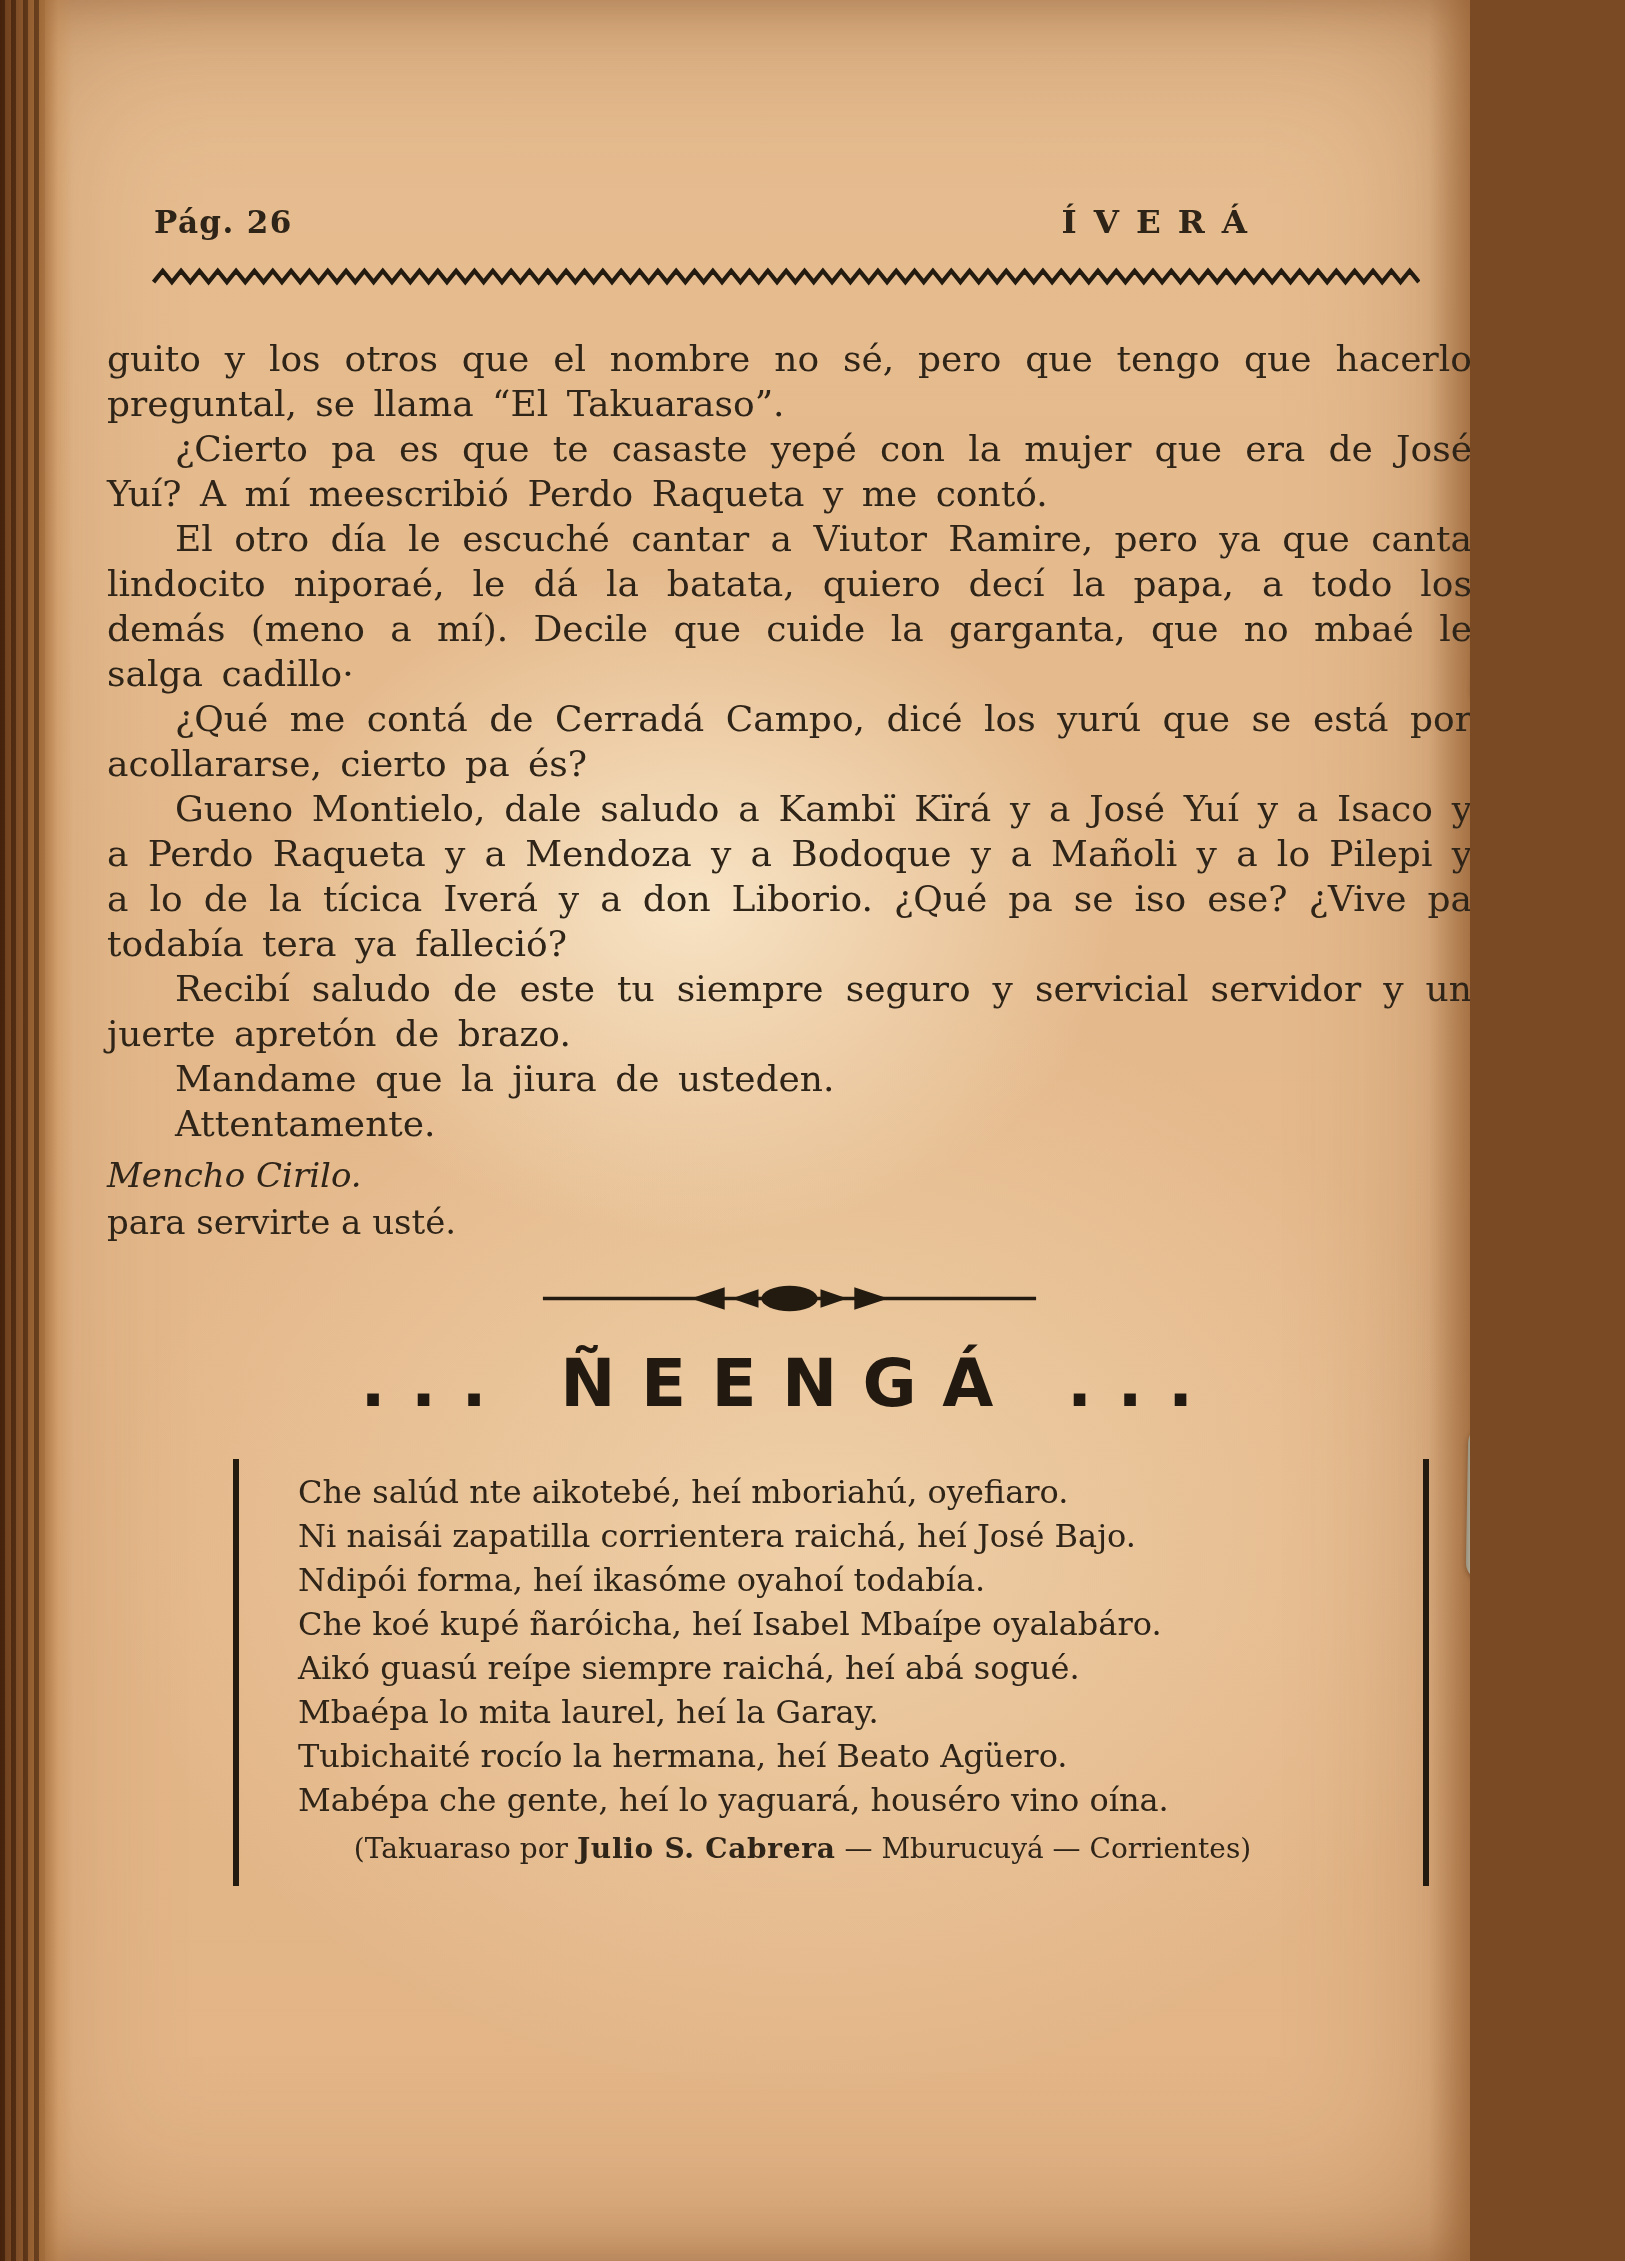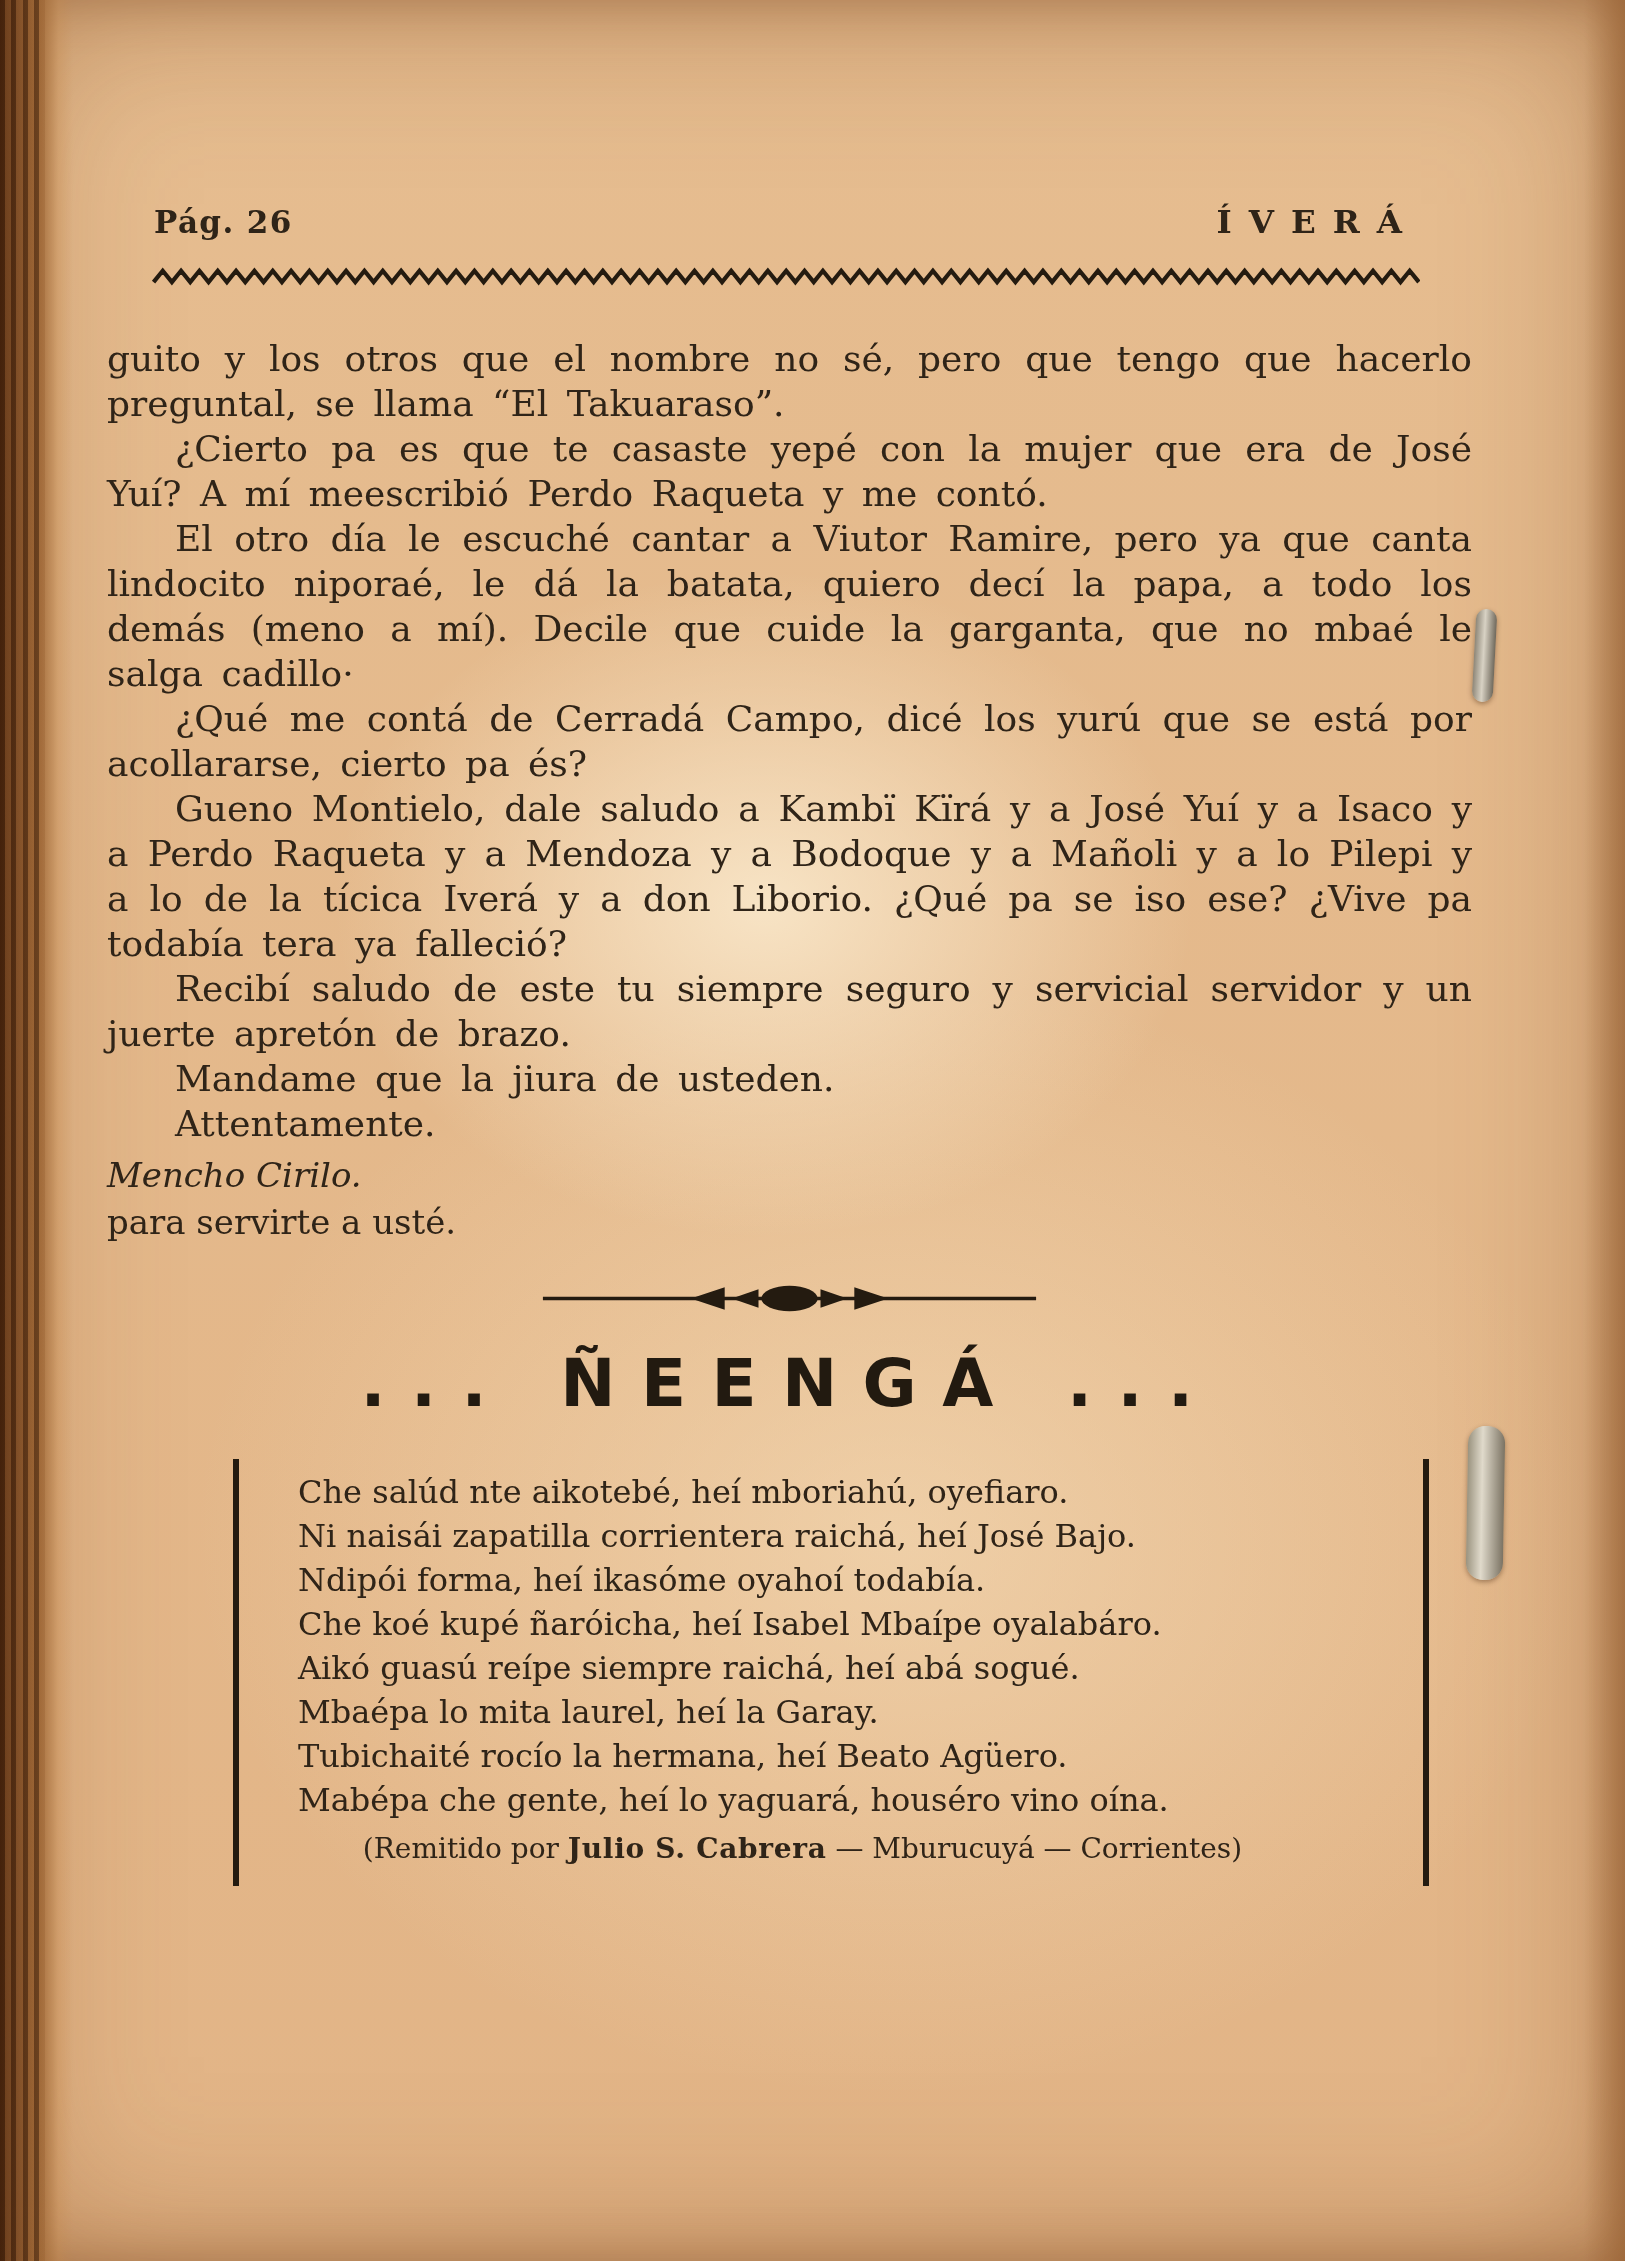--- a/index.html
+++ b/index.html
@@ -1,17 +1,17 @@
 <!DOCTYPE html>
 <html style="font-size:11.3px"><head>
 <meta charset="utf-8">
 <style>
   html,body{margin:0;padding:0;background:#7a4a24;}
   .page{
-    position:relative;width:1625px;height:2261px;overflow:hidden;
+    position:relative;width:1470px;height:2261px;overflow:hidden;
     font-family:"DejaVu Serif",serif;color:#2f2418;
     background:
       radial-gradient(ellipse 693px 537px at 47% 40%, rgba(255,244,219,0.72), rgba(255,244,219,0) 62%),
       radial-gradient(ellipse 1060px 848px at 55% 68%, rgba(250,231,197,0.5), rgba(250,231,197,0) 66%),
       linear-gradient(#e6bd90,#e2b486);
     box-shadow:inset 0 0 170px rgba(125,66,22,.48), inset 0 0 49px rgba(100,50,15,.35);
   }
   .binding{
     position:absolute;left:0;top:0;width:73px;height:100%;
     background:
@@ -105,17 +105,17 @@
       <div class="sayings">
           <div class="saying">Che salúd nte aikotebé, heí mboriahú, oyefiaro.</div>
           <div class="saying">Ni naisái zapatilla corrientera raichá, heí José Bajo.</div>
           <div class="saying">Ndipói forma, heí ikasóme oyahoí todabía.</div>
           <div class="saying">Che koé kupé ñaróicha, heí Isabel Mbaípe oyalabáro.</div>
           <div class="saying">Aikó guasú reípe siempre raichá, heí abá sogué.</div>
           <div class="saying">Mbaépa lo mita laurel, heí la Garay.</div>
           <div class="saying">Tubichaité rocío la hermana, heí Beato Agüero.</div>
           <div class="saying">Mabépa che gente, heí lo yaguará, houséro vino oína.</div>
         </div>
-      <div class="attribution"><span>(Remitido por </span><span class="bold">Julio S. Cabrera</span><span> — Mburucuyá — Corrientes)</span></div>
+      <div class="attribution"><span>(Takuaraso por </span><span class="bold">Julio S. Cabrera</span><span> — Mburucuyá — Corrientes)</span></div>
     </div>
   </div>
 </div>
 
 
 </body></html>

